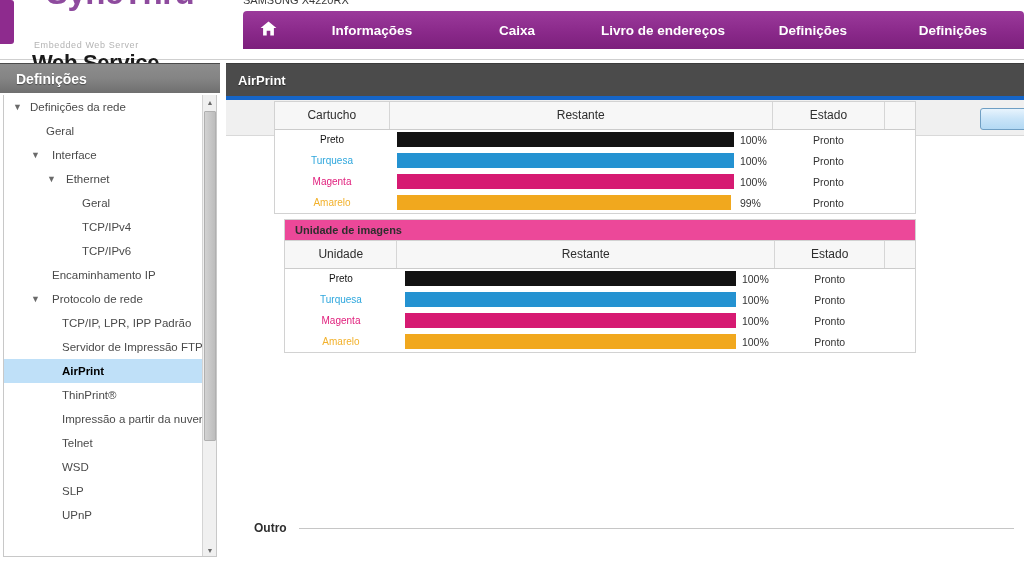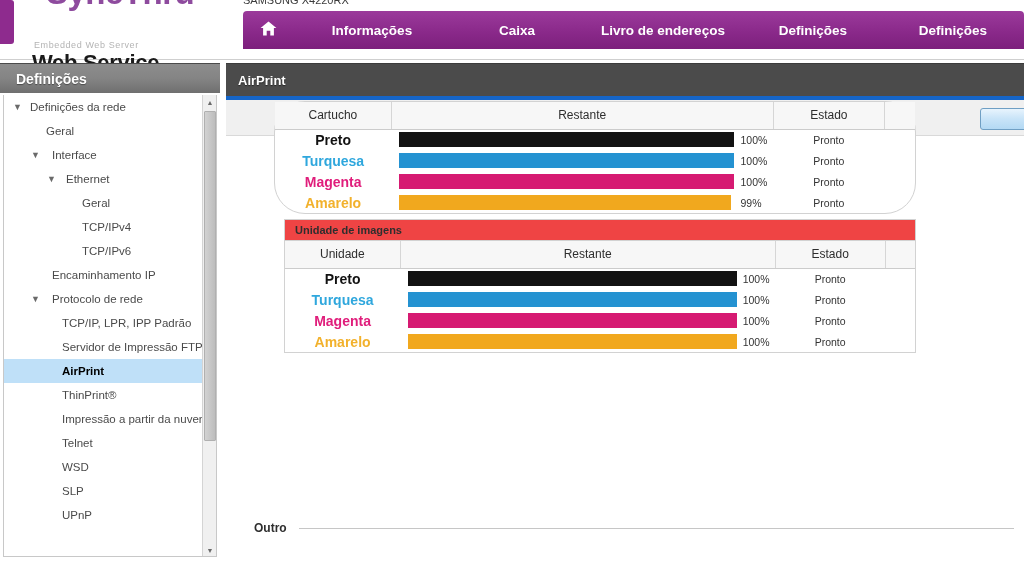--- a/index.html
+++ b/index.html
@@ -147,32 +147,32 @@
     border: 1px solid #6f9fc4; border-radius: 3px;
     font-size: 11px; color: #123a5c;
   }
 
   
   .scroll-region { position: absolute; left: 0; top: 37px; width: 798px; height: 426px; }
 
   
   .panel { position: absolute; border: 1px solid #d2d2d2; background: #ffffff; }
   .panel-cap {
-    height: 21px; background: #ef4444; border-bottom: 1px solid #d2d2d2;
+    height: 21px; background: #ec4899; border-bottom: 1px solid #d2d2d2;
     display: flex; align-items: center; padding-left: 10px;
     font-size: 11px; font-weight: bold; color: #2e2e2e;
   }
   table.supply { border-collapse: collapse; width: 100%; }
   table.supply th {
     height: 27px; font-size: 12px; font-weight: normal; color: #2e2e2e;
     background: #f7f7f7; border-bottom: 1px solid #cccccc;
   }
   table.supply th.sep { border-right: 1px solid #d6d6d6; }
   table.supply td { height: 21px; vertical-align: middle; }
-  .c-name { width: 130px; text-align: center; font-size: 14px; font-weight: bold; }
+  .c-name { width: 130px; text-align: center; font-size: 10px; font-weight: normal; }
   .c-bar  { width: 432px; padding: 0 6px 0 8px; }
   .c-pct  { width: 34px; font-size: 10.5px; color: #333; text-align: left; }
   .c-state{ width: 130px; text-align: center; font-size: 10.5px; color: #333; }
   .c-end  { width: 38px; }
   .bar { height: 15px; display: block; }
 
   
   .outro-head { position: absolute; left: 28px; top: 384px; display: flex; align-items: center; width: 760px; }
   .outro-label { font-size: 12px; font-weight: bold; color: #2e2e2e; white-space: nowrap; }
   .outro-line { flex: 1; height: 1px; background: #c6c6c6; margin-left: 12px; }
@@ -286,21 +286,21 @@
     </div>
     <div class="ct-rule"></div>
 
     <div class="ct-body">
       <div class="toolbar-strip">
         <button class="apply-btn"></button>
       </div>
 
       <div class="scroll-region">
 
-        <div class="panel" id="toner-panel" style="left:48px; top:-36px; width:642px;border-radius:31px;">
+        <div class="panel" id="toner-panel" style="left:48px; top:-36px; width:642px;">
           <table class="supply">
             <thead>
               <tr>
                 <th class="sep c-name">Cartucho</th>
                 <th class="sep" colspan="2">Restante</th>
                 <th class="sep c-state">Estado</th>
                 <th class="c-end"></th>
               </tr>
             </thead>
             <tbody id="toner-rows">

